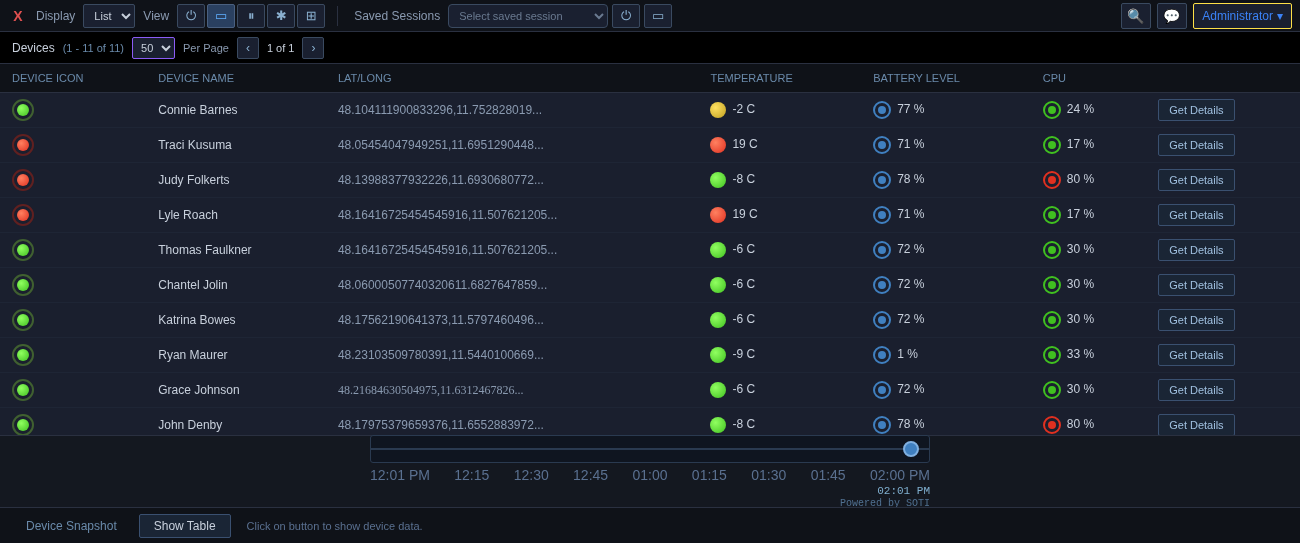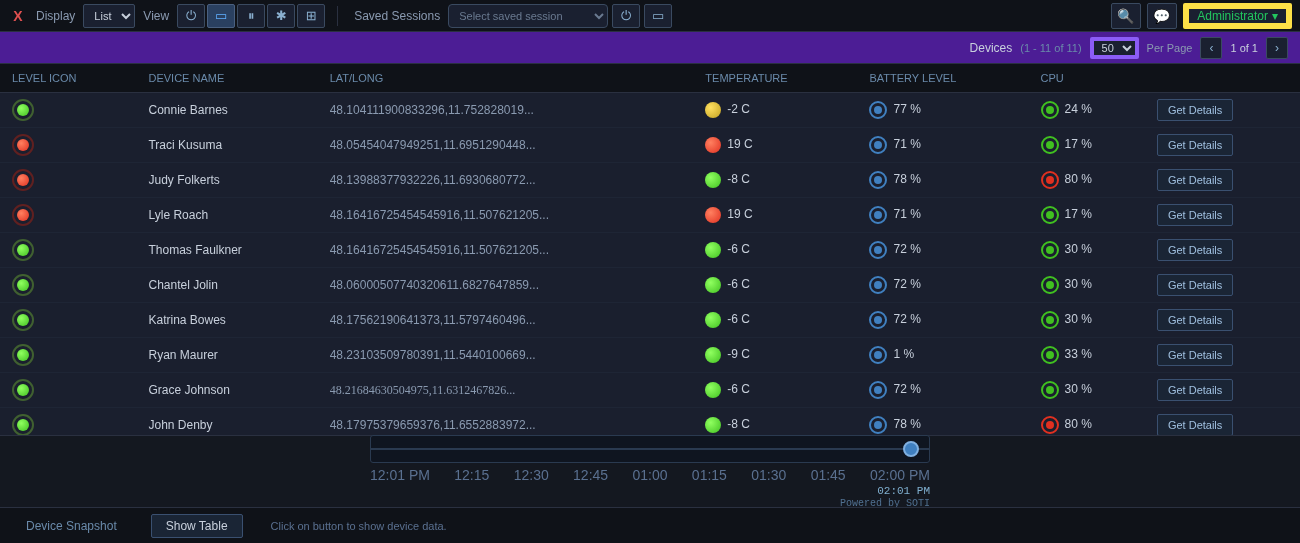--- a/index.html
+++ b/index.html
@@ -62,35 +62,34 @@
       border-radius: 2px; display: flex; align-items: center; justify-content: center;
       color: #8ab0d0; cursor: pointer; font-size: 14px;
     }
     .notif-btn {
       width: 30px; height: 26px; background: #1a2030; border: 1px solid #3a4a60;
       border-radius: 2px; display: flex; align-items: center; justify-content: center;
       color: #8ab0d0; cursor: pointer; font-size: 14px;
     }
     .user-btn {
       display: flex; align-items: center; gap: 4px;
-      background: #1a2030; border: 6px solid #fde047;
-      border-radius: 2px; padding: 0 8px; height: 26px; cursor: pointer; color: #22c55e;
+      background: #1a2030; border: 1px solid #fde047;
+      border-radius: 2px; padding: 0 8px; height: 26px; cursor: pointer; color: #3b82f6;
     }
 
     
     .toolbar {
       display: flex; align-items: center;
-      background: #4c1d95; height: 32px; padding: 0 12px; gap: 8px;
+      background: #000000; height: 32px; padding: 0 12px; gap: 8px;
       border-bottom: 1px solid #2a3040;
-      justify-content: flex-end;
     }
     .devices-label { color: #c8d0dc; font-size: 12px; }
     .devices-count { color: #6a8aaa; font-size: 11px; }
     .per-page-select {
-      background: #1a2030; border: 4px solid #8b5cf6; color: #c8d0dc;
+      background: #1a2030; border: 1px solid #8b5cf6; color: #c8d0dc;
       height: 22px; padding: 0 4px; font-size: 11px; border-radius: 2px;
     }
     .per-page-label { color: #8a9ab0; font-size: 11px; }
     .nav-arrow {
       width: 22px; height: 22px; background: #1a2030; border: 1px solid #3a4a60;
       display: flex; align-items: center; justify-content: center;
       color: #8ab0d0; cursor: pointer; border-radius: 2px; font-size: 12px;
     }
     .page-info { color: #c8d0dc; font-size: 11px; }
 
@@ -192,21 +191,21 @@
     .timeline-time {
       font-size: 11px; color: #80b0d0; text-align: right; width: 560px;
       margin-top: 2px;
       font-family: Liberation Mono, monospace;
     }
     .soti-label { color: #507090; font-size: 10px; }
 
     
     .bottom-bar {
       display: flex; align-items: center;
-      background: #0f1218; height: 36px; padding: 0 12px; gap: 20px;
+      background: #0f1218; height: 36px; padding: 0 12px; gap: 8px;
       border-top: 1px solid #2a3040; position: relative;
     }
     .tab-btn {
       padding: 4px 14px; font-size: 12px; cursor: pointer; border-radius: 2px;
       border: none;
     }
     .tab-btn.inactive {
       background: transparent; color: #6a8aaa;
     }
     .tab-btn.active {
@@ -265,21 +264,21 @@
   <span class="per-page-label">Per Page</span>
   <div class="nav-arrow">‹</div>
   <span class="page-info">1 of 1</span>
   <div class="nav-arrow">›</div>
 </div>
 
 <div class="table-wrap">
   <table>
     <thead>
       <tr>
-        <th>LEVEL ICON</th>
+        <th>DEVICE ICON</th>
         <th>DEVICE NAME</th>
         <th>LAT/LONG</th>
         <th>TEMPERATURE</th>
         <th>BATTERY LEVEL</th>
         <th>CPU</th>
         <th></th>
       </tr>
     </thead>
     <tbody id="table-body">
     <tr>

